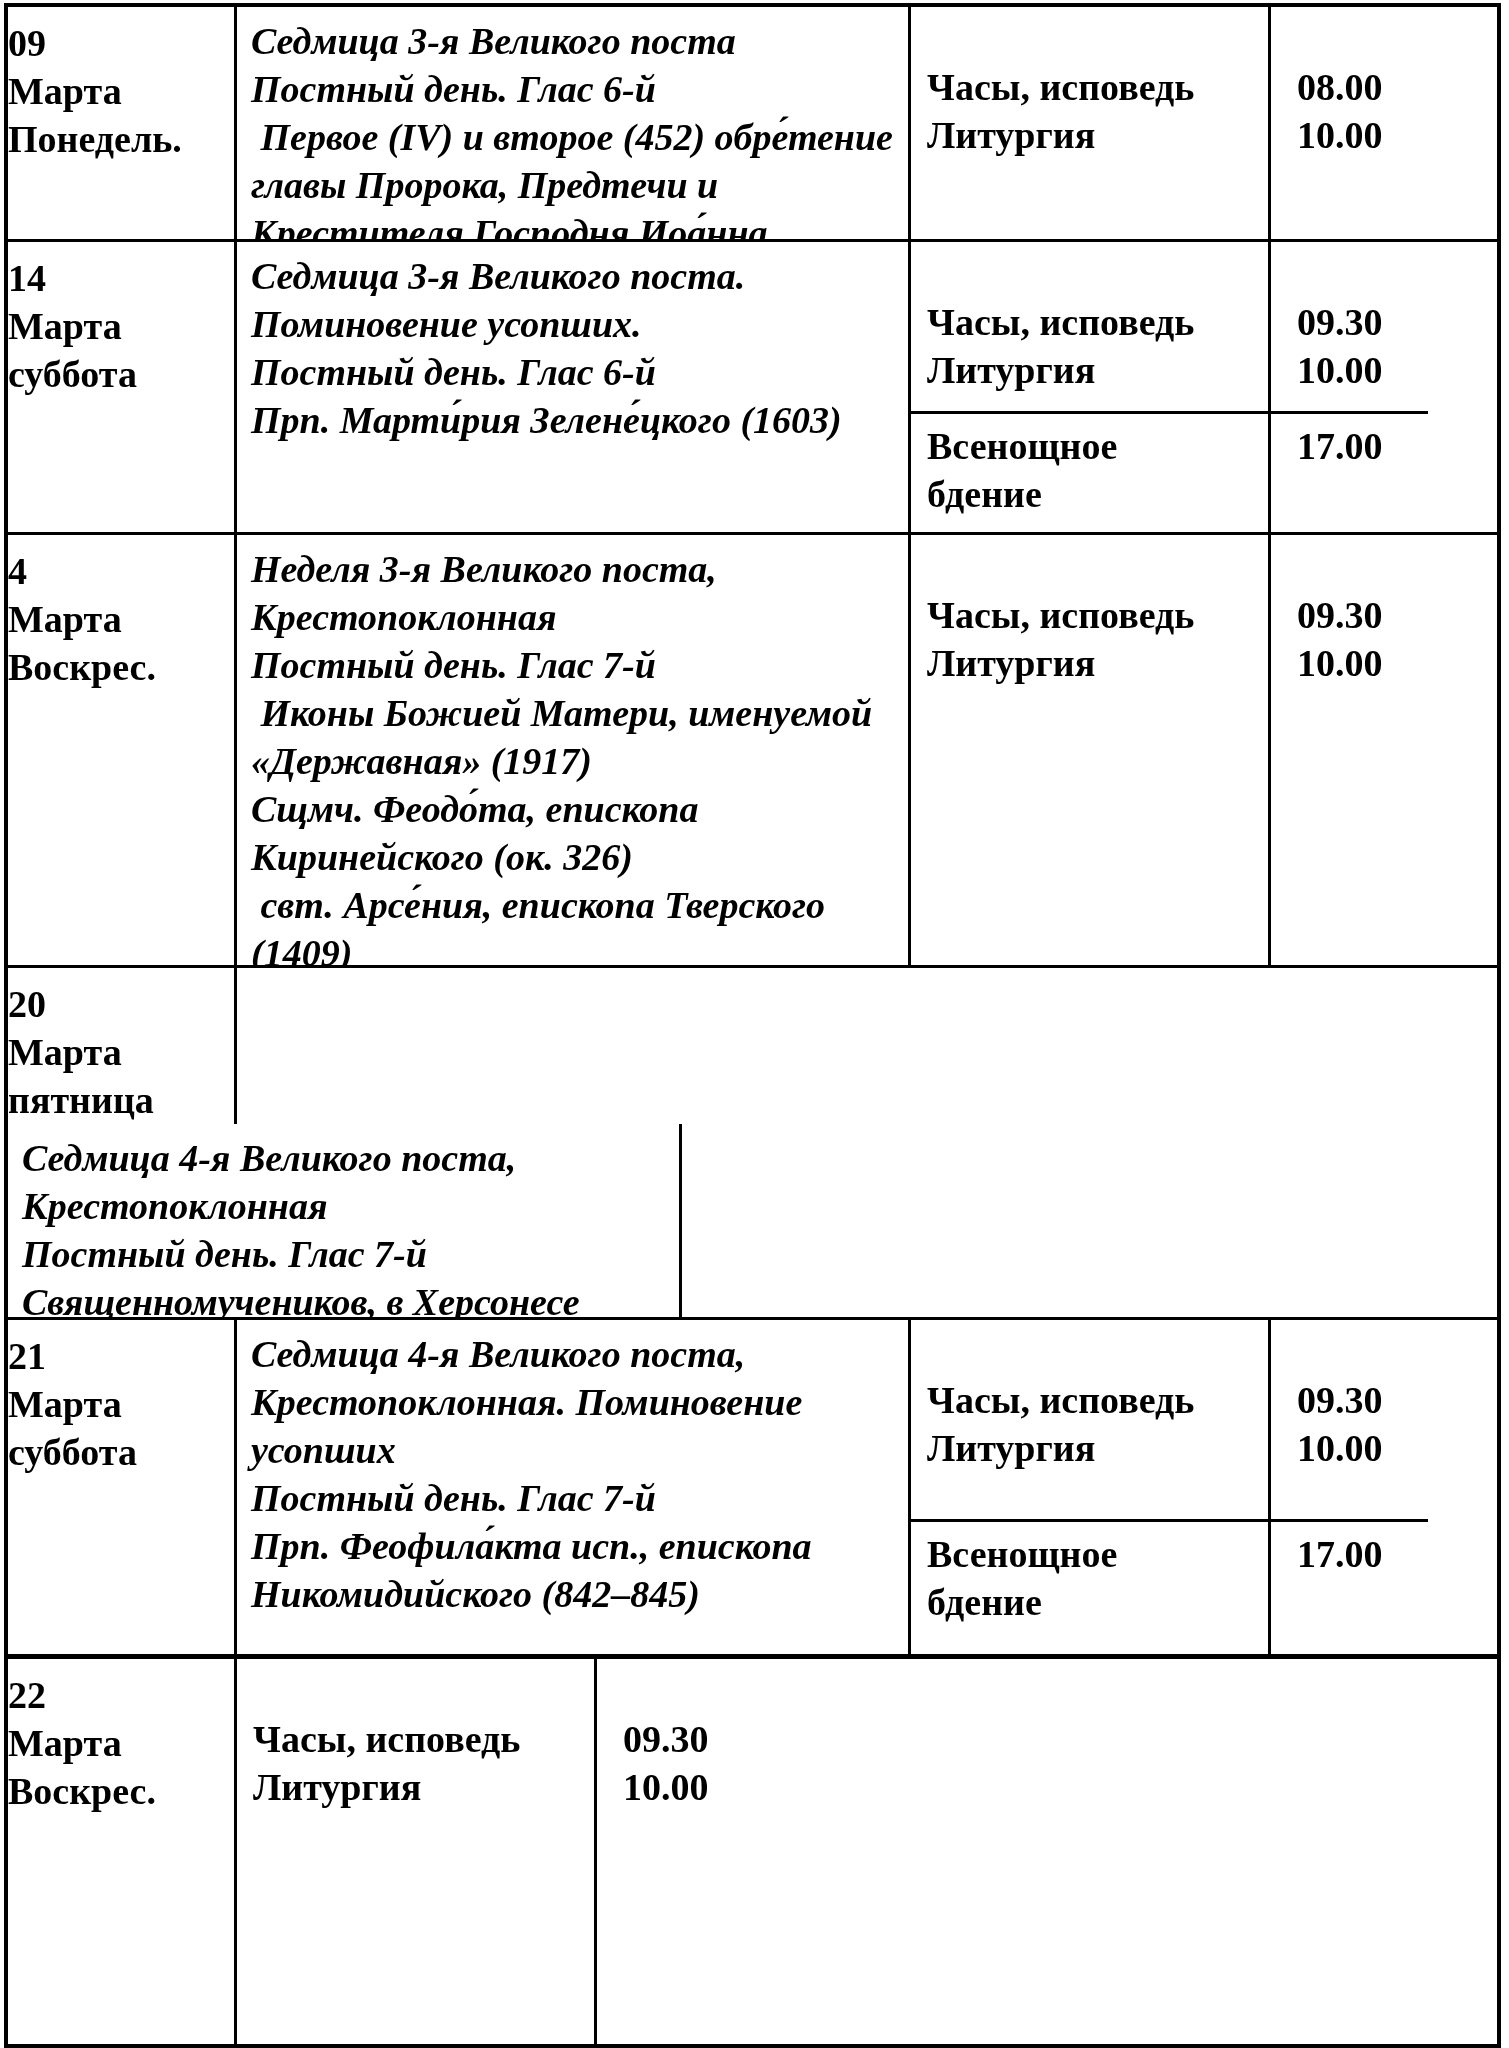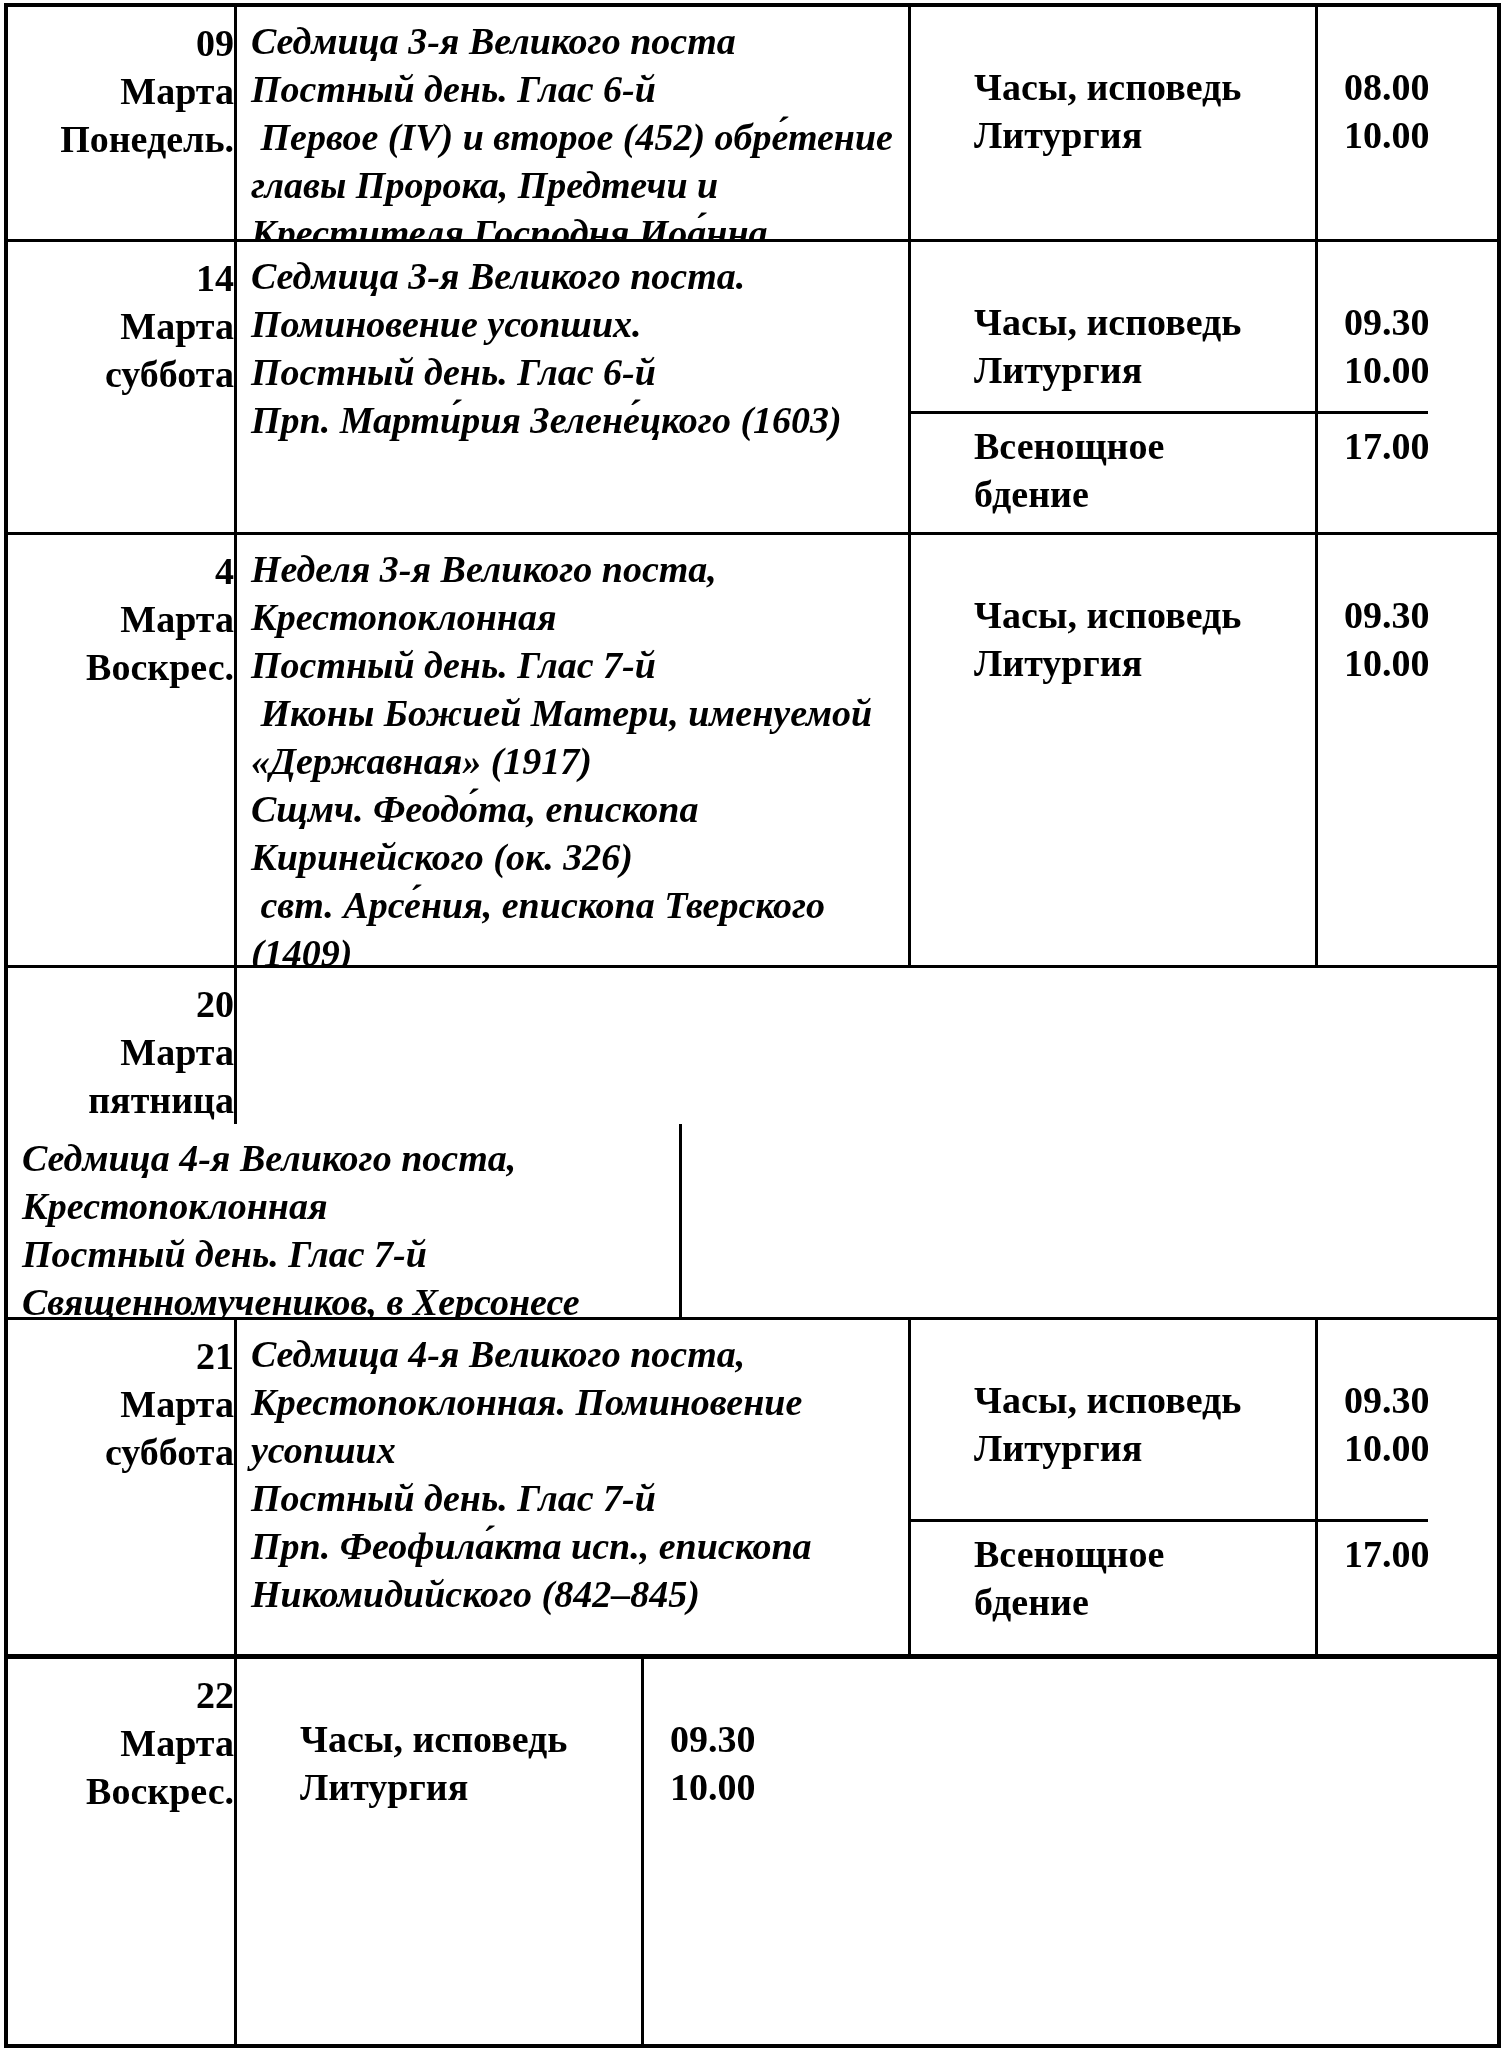--- a/index.html
+++ b/index.html
@@ -37,21 +37,21 @@
   .r2 { height: 293px; }
   .r3 { height: 433px; }
   .r4 { height: 352px; flex-direction: column; }
   .r5 { height: 339px; border-bottom-width: 5px; }
   .r6 { height: 385px; border-bottom: none; }
 
   .cell-date {
     width: 229px;
     flex: none;
     border-right: 3px solid #000;
-    text-align: right;
+    text-align: left;
     padding-top: 12px;
     font-size: 38px;
     line-height: 48px;
     white-space: pre-wrap;
   }
   .cell-desc {
     width: 674px;
     flex: none;
     border-right: 3px solid #000;
     padding: 10px 8px 0 14px;
@@ -76,21 +76,20 @@
   .r5 .svc.fixed-a { height: 202px; }
 
   .cell-service {
     width: 360px;
     flex: none;
     border-right: 3px solid #000;
     padding: 56px 0 0 16px;
     font-size: 38px;
     line-height: 48px;
     white-space: pre-wrap;
-    margin-left: 47px;
   }
   .cell-time {
     width: 154px;
     flex: none;
     padding: 56px 0 0 26px;
     font-size: 38px;
     line-height: 48px;
     white-space: pre-wrap;
   }
   .svc.tight .cell-service,

